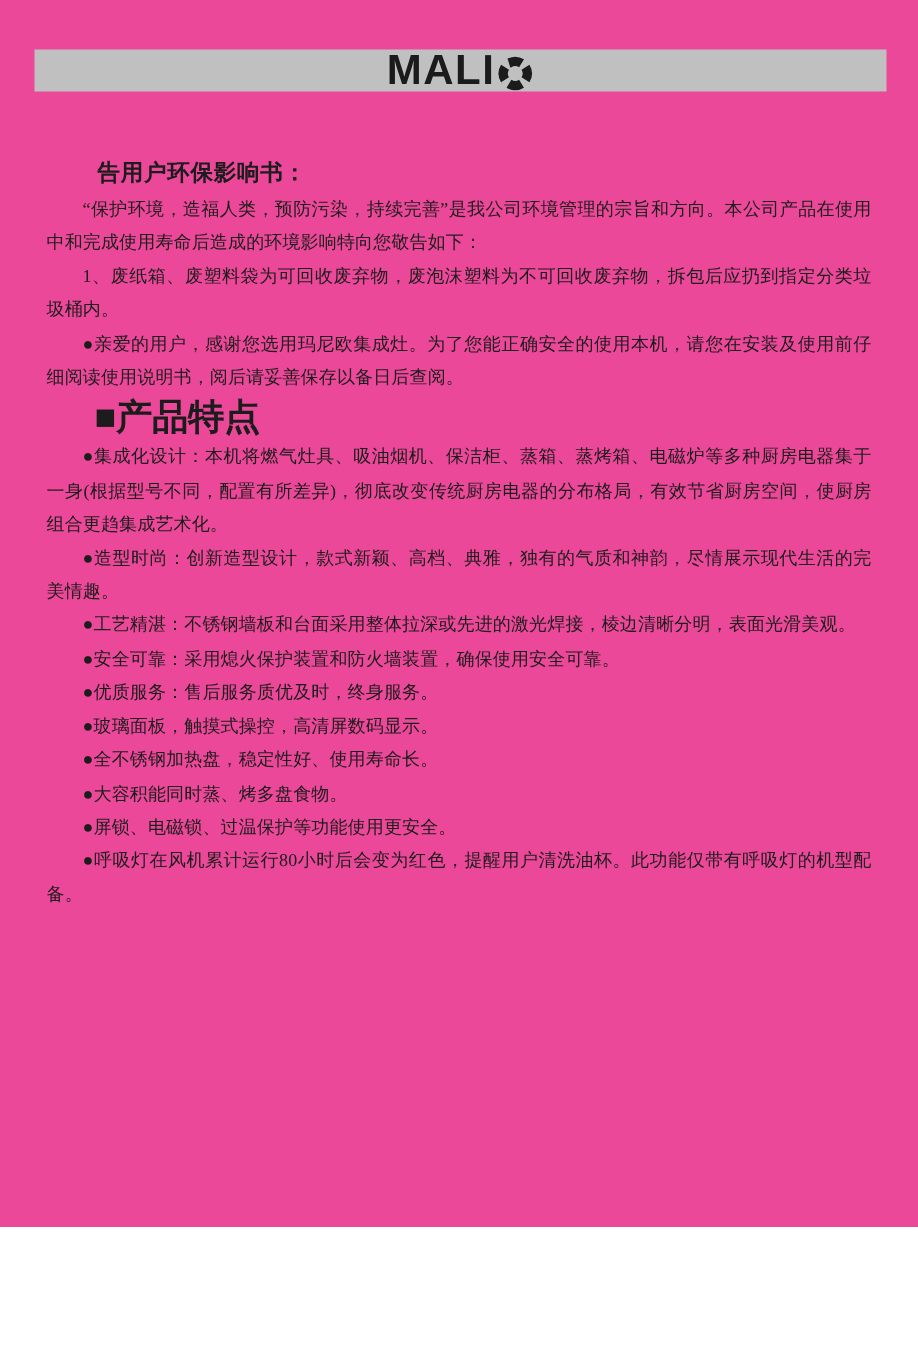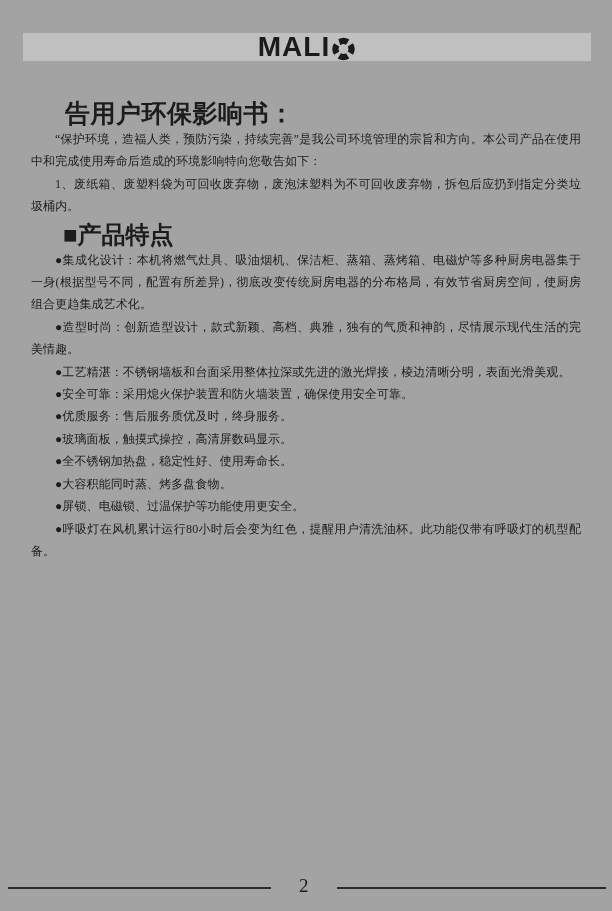--- a/index.html
+++ b/index.html
@@ -1,20 +1,20 @@
 <!DOCTYPE html>
 <html><head>
 <meta charset="utf-8">
 <style>
   html, body { margin: 0; padding: 0; background: #ffffff; }
   .page {
     position: relative;
     width: 612px;
-    height: 911px;
-    background: #a3a3a3;
+    height: 818px;
+    background: #ec4899;
     overflow: hidden;
     font-family: "Liberation Serif", "DejaVu Serif", serif;
     color: #1c1c1c;
   }
 
   
   .brand-band {
     position: absolute;
     left: 23px; top: 33px;
     width: 568px; height: 28px;
@@ -32,22 +32,22 @@
   }
   .brand svg { display: block; margin-left: 1px; margin-top: 1px; }
 
   
   .content {
     position: absolute;
     left: 31px; top: 104px;
     width: 550px;
   }
   .sec-title {
-    font-family: Liberation Mono, monospace;
-    font-size: 25px;
+    font-family: Liberation Serif, serif;
+    font-size: 15px;
     font-weight: bold;
     margin: 0;
     padding-left: 34px;
     line-height: 24px;
     letter-spacing: 0.5px;
   }
   .content p {
     margin: 0;
     font-size: 12px;
     line-height: 22.4px;
@@ -96,20 +96,21 @@
       </svg>
     </div>
   </header>
 
   <main class="content">
     <h1 class="sec-title">告用户环保影响书：</h1>
 
     <p>“保护环境，造福人类，预防污染，持续完善”是我公司环境管理的宗旨和方向。本公司产品在使用中和完成使用寿命后造成的环境影响特向您敬告如下：</p>
     <p>1、废纸箱、废塑料袋为可回收废弃物，废泡沫塑料为不可回收废弃物，拆包后应扔到指定分类垃圾桶内。</p>
 
+    <p class="gap-large">●亲爱的用户，感谢您选用玛尼欧集成灶。为了您能正确安全的使用本机，请您在安装及使用前仔细阅读使用说明书，阅后请妥善保存以备日后查阅。</p>
 
     <h2 class="features-title gap-large">■产品特点</h2>
 
     <p>●集成化设计：本机将燃气灶具、吸油烟机、保洁柜、蒸箱、蒸烤箱、电磁炉等多种厨房电器集于一身(根据型号不同，配置有所差异)，彻底改变传统厨房电器的分布格局，有效节省厨房空间，使厨房组合更趋集成艺术化。</p>
     <p>●造型时尚：创新造型设计，款式新颖、高档、典雅，独有的气质和神韵，尽情展示现代生活的完美情趣。</p>
     <p>●工艺精湛：不锈钢墙板和台面采用整体拉深或先进的激光焊接，棱边清晰分明，表面光滑美观。</p>
     <p>●安全可靠：采用熄火保护装置和防火墙装置，确保使用安全可靠。</p>
     <p>●优质服务：售后服务质优及时，终身服务。</p>
     <p>●玻璃面板，触摸式操控，高清屏数码显示。</p>
     <p>●全不锈钢加热盘，稳定性好、使用寿命长。</p>

